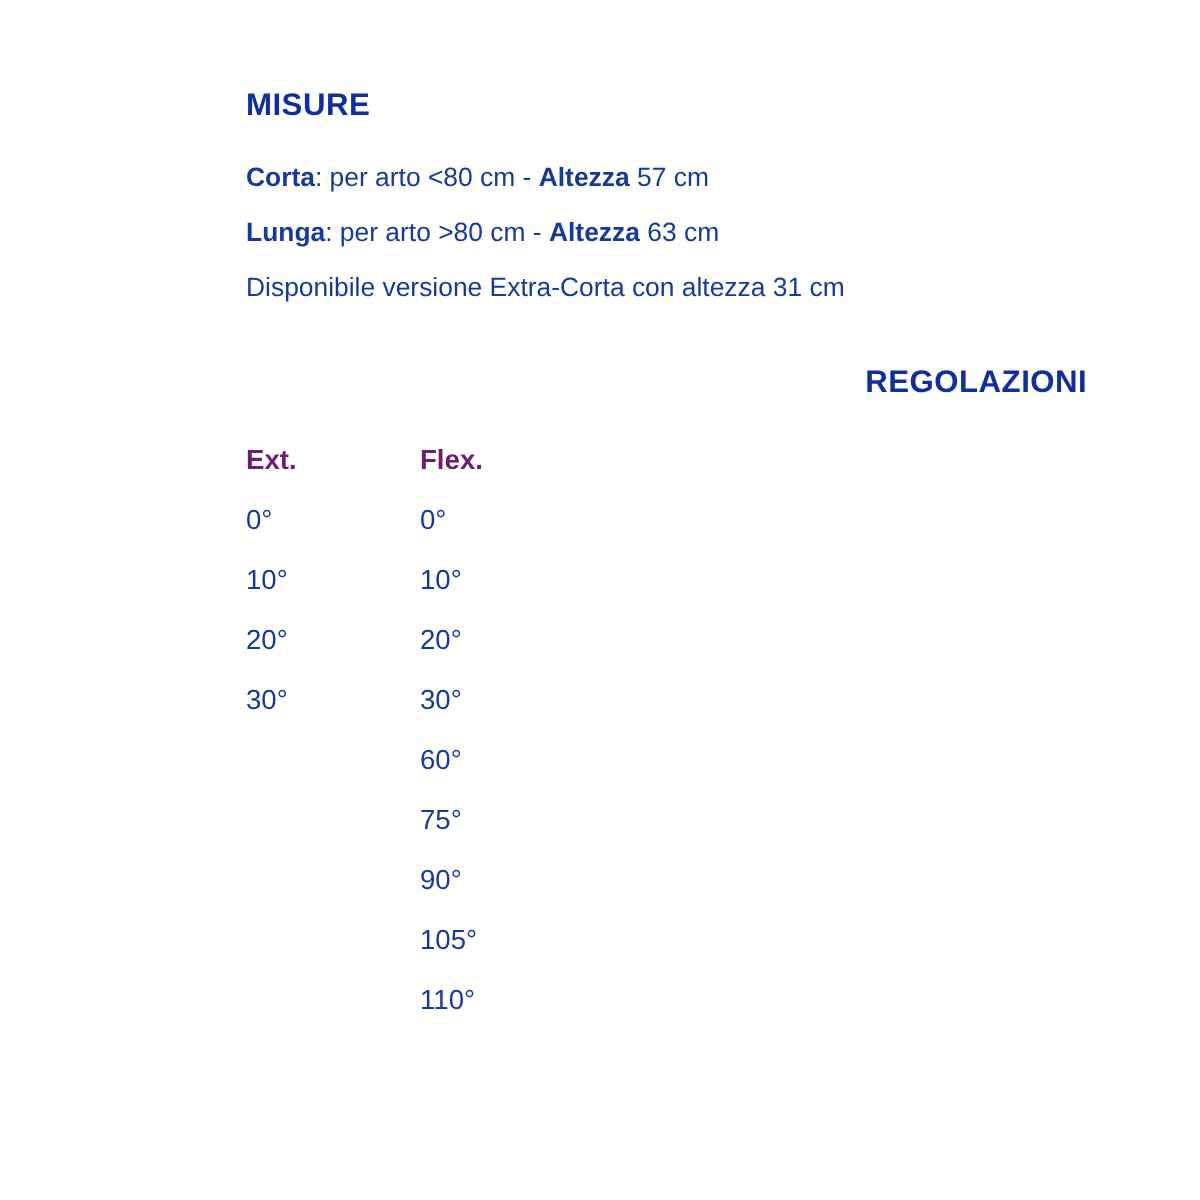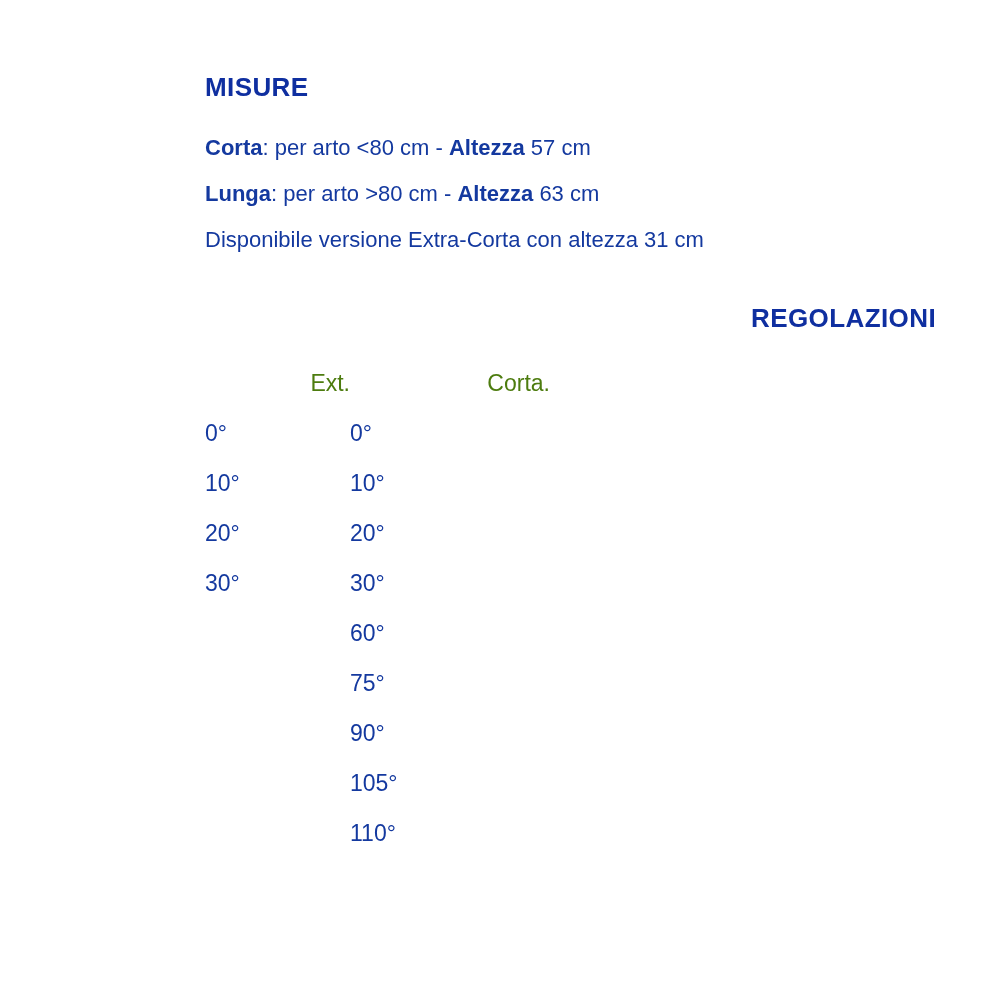--- a/index.html
+++ b/index.html
@@ -12,21 +12,21 @@
     background: #ffffff;
     font-family: "Liberation Sans", sans-serif;
     color: #12349b;
     overflow: hidden;
   }
   .page {
     position: relative;
     width: 1000px;
     height: 1000px;
     box-sizing: border-box;
-    padding: 72px 64px 40px 205px;
+    padding: 72px 94px 40px 205px;
   }
   .section-title {
     font-size: 26px;
     font-weight: bold;
     letter-spacing: 0.4px;
     color: #0f2fa0;
     margin: 0 0 22px 0;
     line-height: 1.2;
   }
   .measure-line {
@@ -56,25 +56,24 @@
     flex-direction: column;
   }
   .adjust-col.ext {
     width: 145px;
   }
   .adjust-col.flex {
     width: 200px;
   }
   .col-head {
     font-size: 23px;
-    font-weight: normal;
-    color: #4d7c0f;
+    font-weight: bold;
+    color: #701a75;
     line-height: 50px;
     height: 50px;
-    text-align: right;
   }
   .col-cell {
     font-size: 23px;
     color: #14399f;
     line-height: 50px;
     height: 50px;
   }
 </style>
 </head>
 <body>
@@ -101,21 +100,21 @@
     <div class="adjust-table">
       <div class="adjust-col ext">
         <div class="col-head">Ext.</div>
         <div class="col-cell">0°</div>
         <div class="col-cell">10°</div>
         <div class="col-cell">20°</div>
         <div class="col-cell">30°</div>
       </div>
 
       <div class="adjust-col flex">
-        <div class="col-head">Corta.</div>
+        <div class="col-head">Flex.</div>
         <div class="col-cell">0°</div>
         <div class="col-cell">10°</div>
         <div class="col-cell">20°</div>
         <div class="col-cell">30°</div>
         <div class="col-cell">60°</div>
         <div class="col-cell">75°</div>
         <div class="col-cell">90°</div>
         <div class="col-cell">105°</div>
         <div class="col-cell">110°</div>
       </div>

